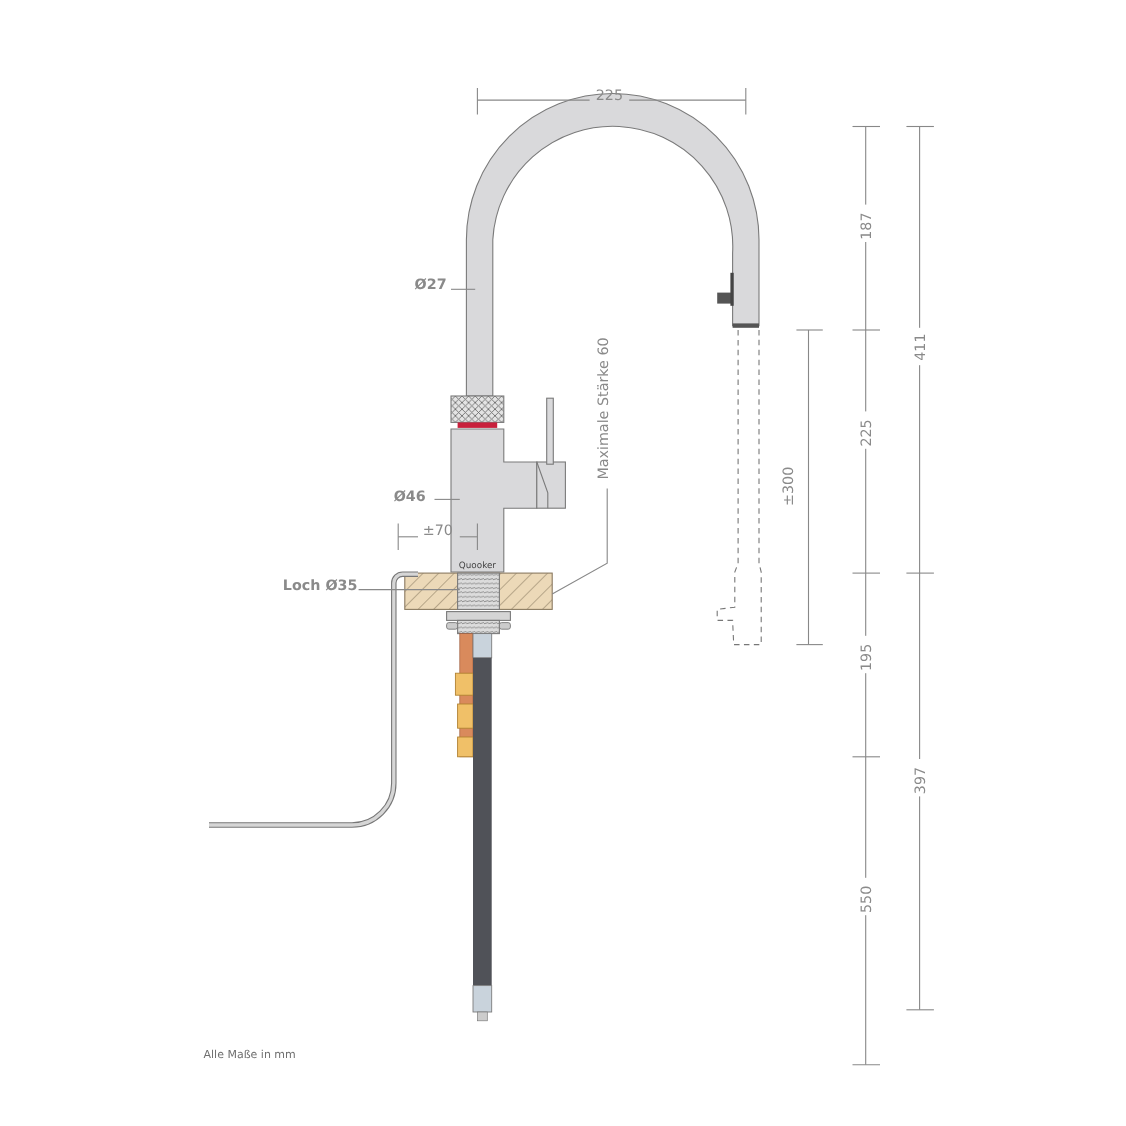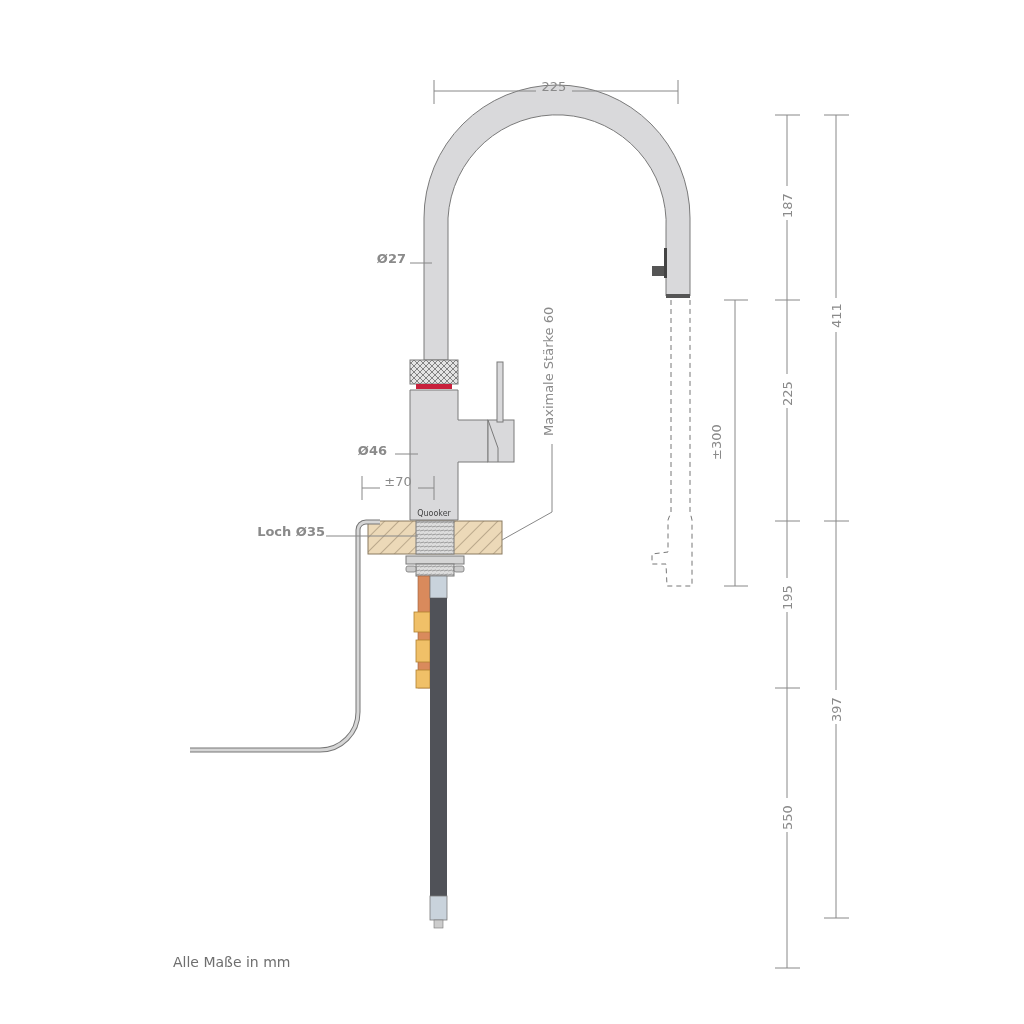--- a/index.html
+++ b/index.html
@@ -1,21 +1,21 @@
 <!DOCTYPE html>
 <html><head>
   <meta charset="utf-8">
   <style>
     html, body { margin: 0; padding: 0; background: #ffffff; }
     body { width: 1024px; height: 1024px; position: relative; overflow: hidden;
            font-family: "DejaVu Sans", sans-serif; }
     svg { position: absolute; left: 0; top: 0; }
     .dim-text { font-family: "DejaVu Sans", sans-serif; font-size: 13px; fill: #8a8a8a; }
     .lbl-text { font-family: "DejaVu Sans", sans-serif; font-size: 13px; fill: #8a8a8a; font-weight: bold; }
-    .note { position: absolute; left: 173px; top: 954px; font-size: 14px; color: #6f6f6f;
+    .note { position: absolute; left: 185px; top: 954px; font-size: 10px; color: #6f6f6f;
             font-family: "DejaVu Sans", sans-serif; }
   </style>
 </head>
 <body>
 
 <svg width="1024" height="1024" viewBox="0 0 1024 1024">
   <defs>
     <pattern id="hatch" patternUnits="userSpaceOnUse" width="10" height="10" patternTransform="rotate(45)">
       <rect width="10" height="10" fill="#ecd9b8"></rect>
       <line x1="0" y1="0" x2="0" y2="10" stroke="#8a7a60" stroke-width="1"></line>

